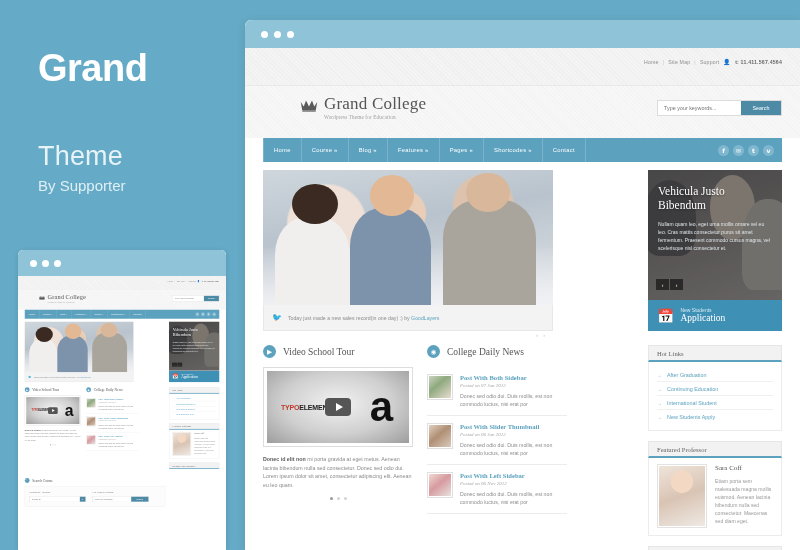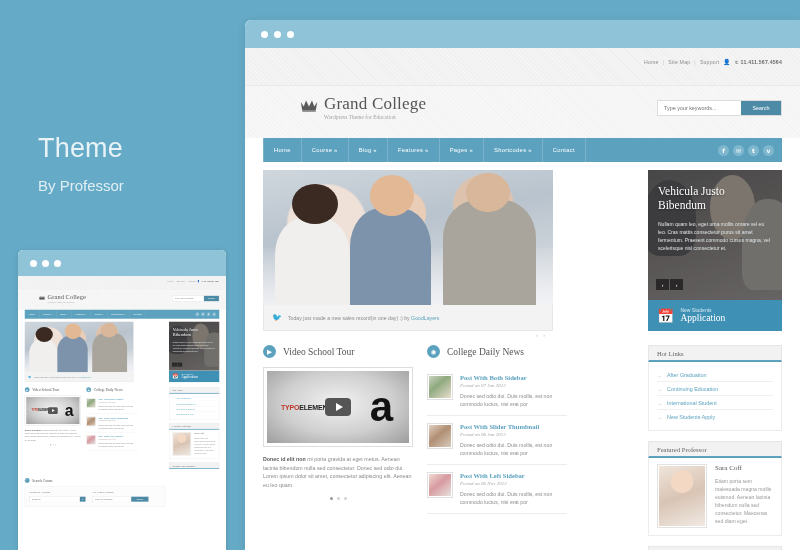--- a/index.html
+++ b/index.html
@@ -14,21 +14,21 @@
   #promo {
     position: absolute; left: 0; top: 0; width: 245px; height: 550px;
     background: #65aac6;
   }
   #promo-title {
     position: absolute; left: 38px; top: 48px;
     font-size: 38px; font-weight: bold; color: #ffffff;
     line-height: 41px; letter-spacing: -0.5px;
   }
   #promo-sub {
-    position: absolute; left: 38px; top: 133px;
+    position: absolute; left: 38px; top: 141px;
     font-size: 27px; color: #e8f3f8; font-weight: 300;
     letter-spacing: 0.2px;
   }
   #promo-by {
     position: absolute; left: 38px; top: 177px;
     font-size: 15px; color: #e0eff5; font-weight: 400;
   }
 
   
   #mini-window {
@@ -285,24 +285,24 @@
   .sc-input { display:flex; height: 15px; border: 1px solid #dcdcdc; background: #fff; }
   .sc-input input { flex:1; border:none; outline:none; font-size: 5.2px; padding-left: 5px; color:#c0c0c0; font-family:"Liberation Sans",sans-serif;}
   .sc-input .btn-sq { width: 15px; background:#4d8aa6; color:#fff; display:flex; align-items:center; justify-content:center; font-size:5px; cursor:pointer;}
   .sc-input .btn-wide { width: 46px; background:#4d8aa6; color:#fff; display:flex; align-items:center; justify-content:center; font-size:5.4px; cursor:pointer;}
 </style>
 </head>
 <body>
 
 <div id="promo">
   <div id="promo-title">
-    <br>
+    <span>Grand</span><br>
   </div>
   <div id="promo-sub">Theme</div>
-  <div id="promo-by">By Professor</div>
+  <div id="promo-by">By Supporter</div>
 </div>
 
 <div id="mini-window">
   <div id="mini-titlebar">
     <span class="mini-dot" style="left:12px"></span>
     <span class="mini-dot" style="left:24px"></span>
     <span class="mini-dot" style="left:36px"></span>
   </div>
   <div id="mini-page">
     <div id="mini-scale">

